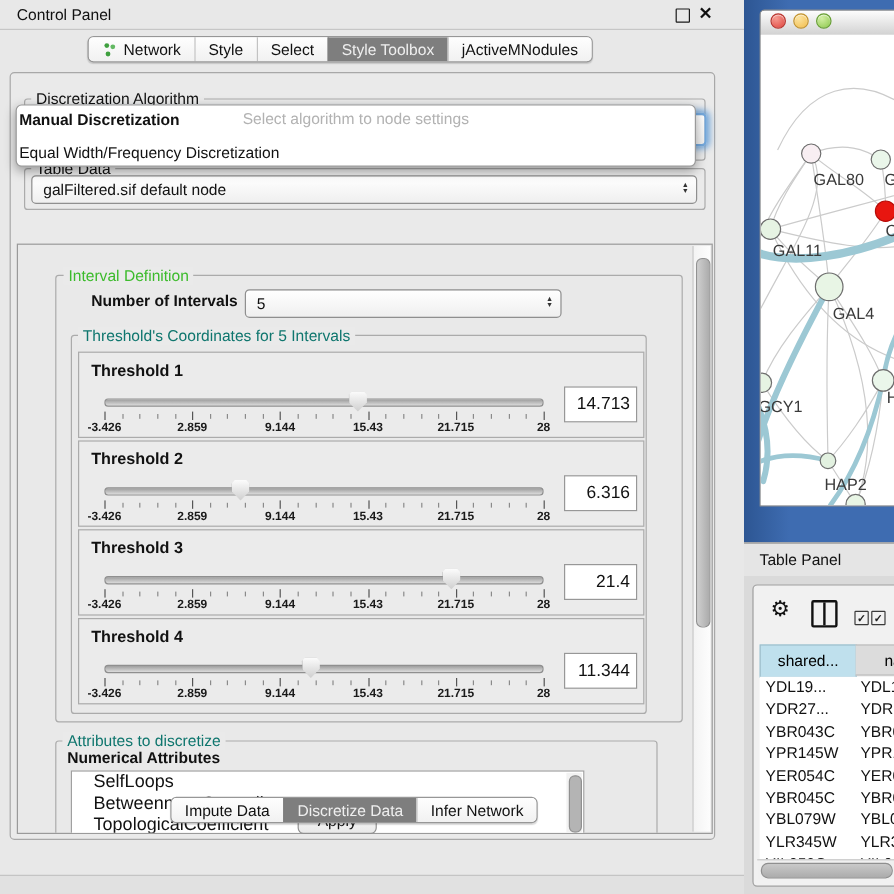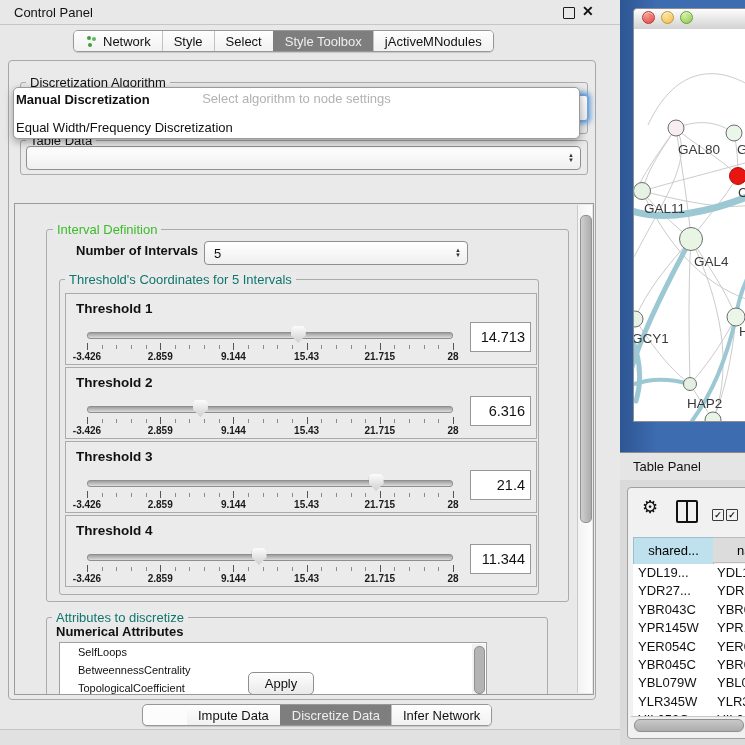--- a/index.html
+++ b/index.html
@@ -55,21 +55,21 @@
   .t-track{position:absolute;left:0;right:0;top:2px;height:5px;border-radius:3px;background:linear-gradient(#9E9E9E,#DCDCDC);border:1px solid #8F8F8F;}
   .t-thumb{position:absolute;top:-4px;width:15px;height:17px;margin-left:-7.5px;background:linear-gradient(#FCFCFC,#CFCFCF);clip-path:polygon(18% 0,82% 0,100% 18%,100% 55%,50% 100%,0 55%,0 18%);filter:drop-shadow(0 0 1px #707070);}
   .t-ticks{position:absolute;left:0;right:0;top:13px;height:8px;}
   .tick{position:absolute;top:2px;width:1px;height:4px;background:#8A8A8A;}
   .tick.major{top:0;height:7px;background:#555;}
   .t-ticklabels{position:absolute;left:0;right:0;top:21px;height:11px;}
   .tlabel{position:absolute;transform:translateX(-50%);font-size:10px;font-weight:bold;color:#1A1A1A;white-space:nowrap;}
 
   
   .attr-list{position:absolute;left:44px;top:438px;width:426px;height:120px;background:#FFF;border:1px solid #A0A0A0;overflow:hidden;}
-  .attr-item{height:18px;line-height:18px;font-size:11px;color:#111;padding-left:18px;white-space:nowrap;}
+  .attr-item{height:18px;line-height:18px;font-size:15px;color:#111;padding-left:18px;white-space:nowrap;}
   .minitrack{position:absolute;right:1px;top:1px;bottom:1px;width:13px;background:#F2F2F2;}
   .minithumb{position:absolute;left:1.5px;top:2px;width:9px;height:46px;border-radius:5px;background:#B4B4B4;border:1px solid #909090;}
 
   .btn{position:absolute;background:linear-gradient(#FEFEFE,#E9E9E9);border:1px solid #8F8F8F;border-radius:5px;font-size:13px;color:#111;text-align:center;}
 
   .bottom-strip{left:0;top:729px;width:620px;height:16px;background:#E1E1E1;border-top:1px solid #C4C4C4;}
 
   
   .blue-area{left:620px;top:0;width:125px;height:452px;background:linear-gradient(90deg,#2D5693 0%,#3E6CB1 30%,#3E6CB1 100%);}
   .netwindow{position:absolute;left:633px;top:8px;width:120px;height:412px;background:#FFF;border:1px solid #8E8E8E;border-radius:4px 4px 0 0;}
@@ -140,20 +140,21 @@
 
   <div class="abs algo-popup">
     <div class="prompt">Select algorithm to node settings</div>
     <div class="opt b" style="top:4px;">Manual Discretization</div>
     <div class="opt" style="top:32px;">Equal Width/Frequency Discretization</div>
   </div>
 
   <div class="fs" style="left:20px;top:140px;width:566px;height:33px;"></div>
   <span class="fs-title" style="left:26px;top:133px;">Table Data</span>
   <div class="combo" style="left:26px;top:146px;width:553px;height:22px;">
+    <span class="cval">galFiltered.sif default node</span>
     <span class="arrows">
         <span>▲</span>
         <span>▼</span>
       </span>
   </div>
 
   <div class="abs scrollpane">
 
     <div class="fs" style="left:31px;top:25px;width:521px;height:371px;"></div>
     <span class="fs-title green" style="left:38px;top:18px;">Interval Definition</span>
@@ -364,21 +365,21 @@
         </div>
     </div>
 
     <div class="vtrack" style="right:1px;">
       <div class="vthumb" style="top:10px;height:306px;"></div>
     </div>
   </div>
 
   <div class="btn" style="left:248px;top:672px;width:64px;height:21px;line-height:21px;">Apply</div>
 
-  <div class="abs tabgroup" id="bottom-tabs" style="left:142px;top:704px;padding-left:44px;">
+  <div class="abs tabgroup" id="bottom-tabs" style="left:142px;top:664px;">
       <div class="tab">
         <span>Impute Data</span>
       </div>
       <div class="tab sel">
         <span>Discretize Data</span>
       </div>
       <div class="tab">
         <span>Infer Network</span>
       </div>
     </div>

